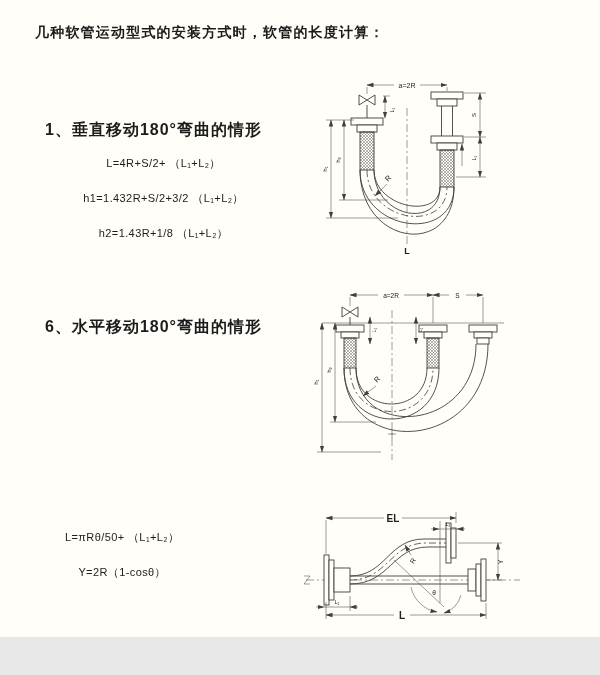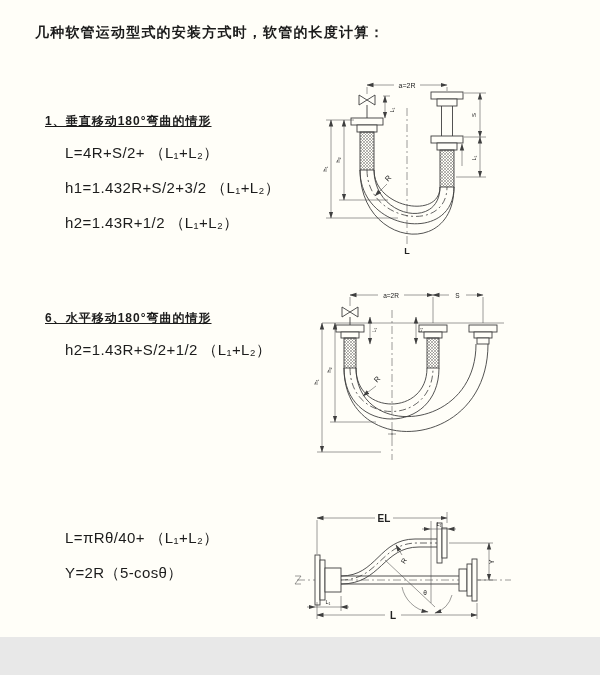--- a/index.html
+++ b/index.html
@@ -13,35 +13,34 @@
     font-family:"Liberation Sans","DejaVu Sans",sans-serif;
     color:#1c1c1c;
   }
   .title{
     position:absolute;left:35px;top:24px;
     font-size:14px;font-weight:bold;letter-spacing:1.2px;
     white-space:nowrap;
   }
   .sec{position:absolute;left:45px;}
   .sec .heading{
-    font-size:12px;font-weight:bold;letter-spacing:1px;margin:9px 0 5px 0;
+    font-size:16px;font-weight:bold;letter-spacing:1px;margin:16px 0 5px 0;
     white-space:nowrap;
-    text-decoration:underline;
   }
   .sec .formulas{margin-left:20px;}
   .sec .formula{
-    font-size:15px;line-height:35px;letter-spacing:0.4px;white-space:nowrap;
+    font-size:11px;line-height:35px;letter-spacing:0.4px;white-space:nowrap;text-align:center;
   }
   #sec1{top:104px;}
   #sec2{top:301px;}
   #sec3{top:520px;}
   .diag{position:absolute;}
   #diag1{left:310px;top:70px;}
   #diag2{left:306px;top:282px;}
-  #diag3{left:289px;top:498px;}
+  #diag3{left:298px;top:498px;}
   svg .art{stroke:#3f3f3f;stroke-width:0.9;fill:none;}
   svg .artf{stroke:#3f3f3f;stroke-width:0.9;fill:#fffef8;}
   svg .dim{stroke:#4a4a4a;stroke-width:0.55;fill:none;}
   svg .cl{stroke:#4a4a4a;stroke-width:0.55;fill:none;stroke-dasharray:8 3 2 3;}
   svg .dash{stroke:#3f3f3f;stroke-width:0.8;fill:none;stroke-dasharray:7 3 2 3;}
   svg .braid{stroke:#3f3f3f;stroke-width:0.9;fill:url(#hx);}
   svg text.lbl{font-family:"Liberation Sans","DejaVu Sans",sans-serif;fill:#222;stroke:none;}
   .defs-holder{position:absolute;width:0;height:0;overflow:hidden;}
 </style>
 </head>
@@ -65,35 +64,34 @@
 
 <div class="page">
 
   <div class="title">几种软管运动型式的安装方式时，软管的长度计算：</div>
 
   <div class="sec" id="sec1">
     <div class="heading">1、垂直移动180°弯曲的情形</div>
     <div class="formulas">
       <div class="formula">L=4R+S/2+ （L₁+L₂）</div>
       <div class="formula">h1=1.432R+S/2+3/2 （L₁+L₂）</div>
-      <div class="formula">h2=1.43R+1/2 （L₁+L₂）</div>
+      <div class="formula">h2=1.43R+1/8 （L₁+L₂）</div>
     </div>
   </div>
 
   <div class="sec" id="sec2">
     <div class="heading">6、水平移动180°弯曲的情形</div>
     <div class="formulas">
-      <div class="formula">h2=1.43R+S/2+1/2 （L₁+L₂）</div>
     </div>
   </div>
 
   <div class="sec" id="sec3">
     <div class="formulas">
-      <div class="formula">L=πRθ/40+ （L₁+L₂）</div>
-      <div class="formula">Y=2R（5-cosθ）</div>
+      <div class="formula">L=πRθ/50+ （L₁+L₂）</div>
+      <div class="formula">Y=2R（1-cosθ）</div>
     </div>
   </div>
 
   <div class="diag" id="diag1">
     <svg width="240" height="190" viewBox="0 0 240 190">
 
       <g>
         <line class="dim" x1="57" y1="15" x2="84" y2="15" marker-start="url(#as)"></line>
         <line class="dim" x1="110" y1="15" x2="137" y2="15" marker-end="url(#ae)"></line>
         <text class="lbl" x="97" y="17.5" font-size="7" text-anchor="middle">a=2R</text>

